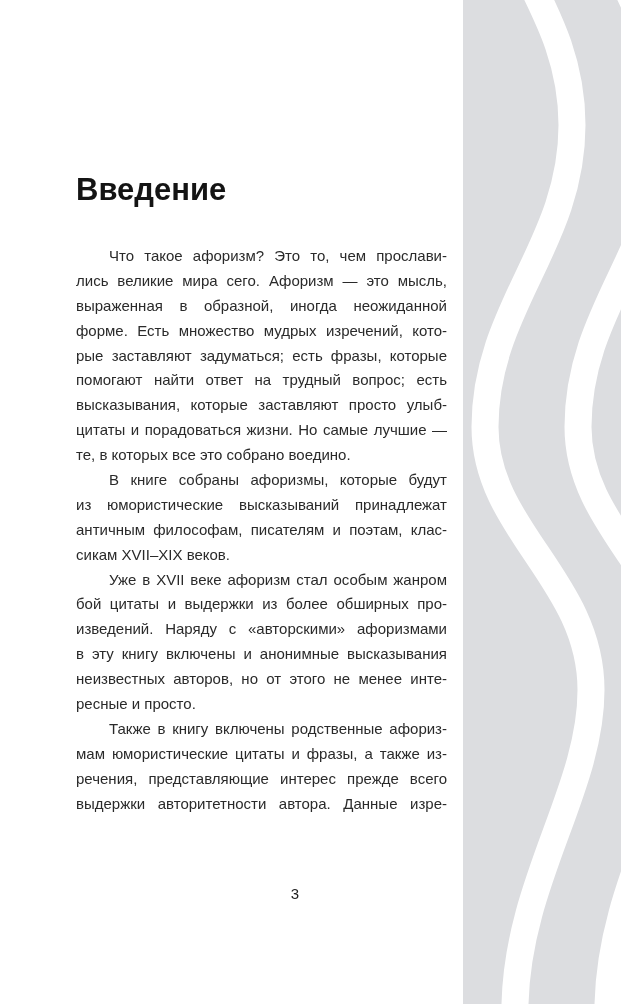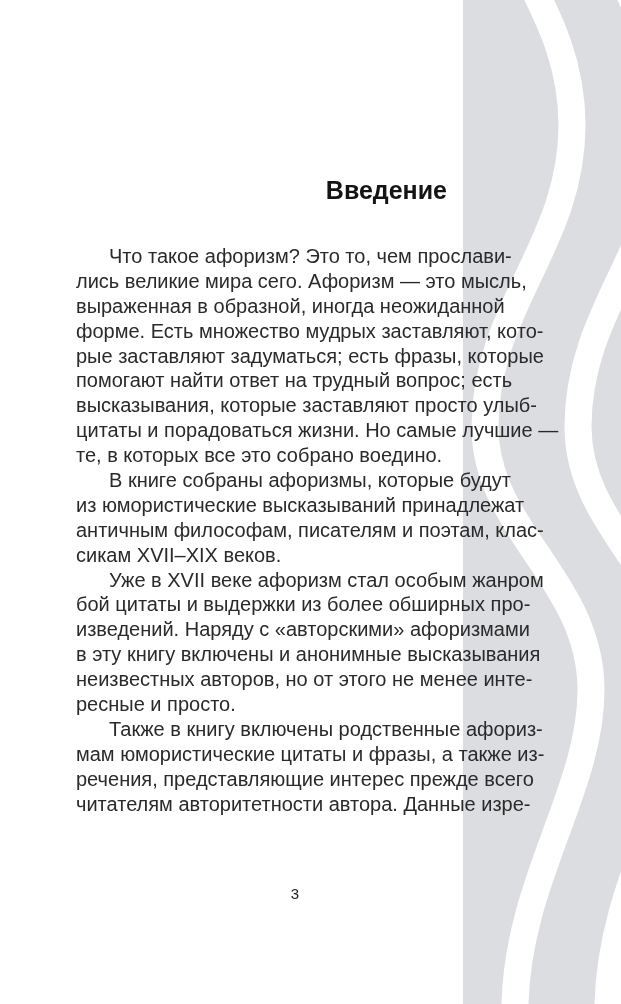--- a/index.html
+++ b/index.html
@@ -21,32 +21,32 @@
       width: 621px;
       height: 1004px;
     }
     .page-title {
       position: absolute;
       left: 76px;
       top: 172px;
       width: 371px;
       height: 36px;
       line-height: 36px;
-      text-align: right;
-      font-size: 25px;
+      text-align: left;
+      font-size: 31px;
       font-weight: bold;
       color: #141414;
       margin: 0;
     }
     .body-text {
       position: absolute;
       left: 76px;
       top: 244px;
       width: 371px;
-      font-size: 20px;
+      font-size: 15px;
       line-height: 24.9px;
       color: #2a2a2a;
     }
     .line {
       display: block;
       white-space: nowrap;
       text-align: justify;
       text-align-last: justify;
       height: 24.9px;
     }
@@ -84,21 +84,21 @@
   </g>
 </svg>
 
 <h1 class="page-title">Введение</h1>
 
 <div class="body-text">
   <div class="paragraph">
     <span class="line first">Что такое афоризм? Это то, чем прослави-</span>
     <span class="line">лись великие мира сего. Афоризм — это мысль,</span>
     <span class="line">выраженная в образной, иногда неожиданной</span>
-    <span class="line">форме. Есть множество мудрых заставляют, кото-</span>
+    <span class="line">форме. Есть множество мудрых изречений, кото-</span>
     <span class="line">рые заставляют задуматься; есть фразы, которые</span>
     <span class="line">помогают найти ответ на трудный вопрос; есть</span>
     <span class="line">высказывания, которые заставляют просто улыб-</span>
     <span class="line">цитаты и порадоваться жизни. Но самые лучшие —</span>
     <span class="line last">те, в которых все это собрано воедино.</span>
   </div>
   <div class="paragraph">
     <span class="line first">В книге собраны афоризмы, которые будут</span>
     <span class="line">из юмористические высказываний принадлежат</span>
     <span class="line">античным философам, писателям и поэтам, клас-</span>
@@ -109,17 +109,17 @@
     <span class="line">бой цитаты и выдержки из более обширных про-</span>
     <span class="line">изведений. Наряду с «авторскими» афоризмами</span>
     <span class="line">в эту книгу включены и анонимные высказывания</span>
     <span class="line">неизвестных авторов, но от этого не менее инте-</span>
     <span class="line last">ресные и просто.</span>
   </div>
   <div class="paragraph">
     <span class="line first">Также в книгу включены родственные афориз-</span>
     <span class="line">мам юмористические цитаты и фразы, а также из-</span>
     <span class="line">речения, представляющие интерес прежде всего</span>
-    <span class="line">читателям авторитетности автора. Данные изре-</span>
+    <span class="line">выдержки авторитетности автора. Данные изре-</span>
   </div>
 </div>
 
 <div class="page-number">3</div>
 
 </body></html>

